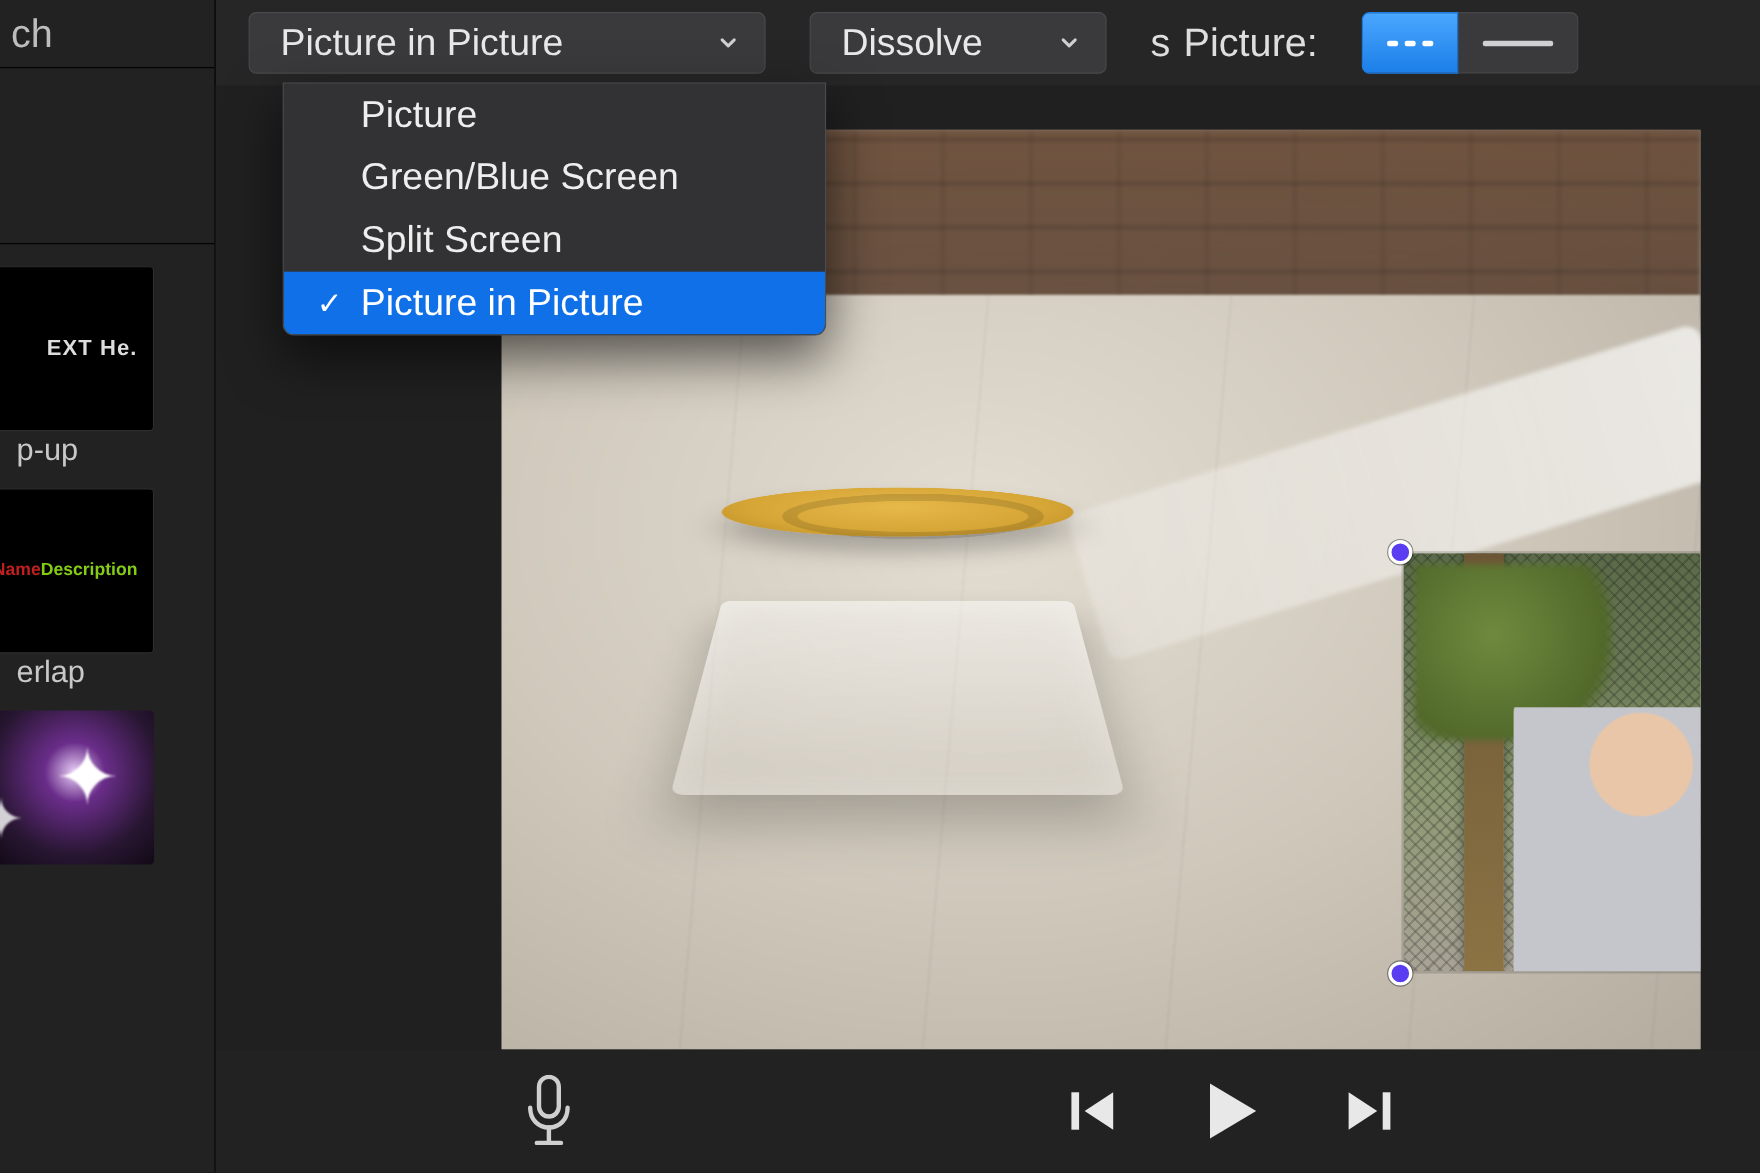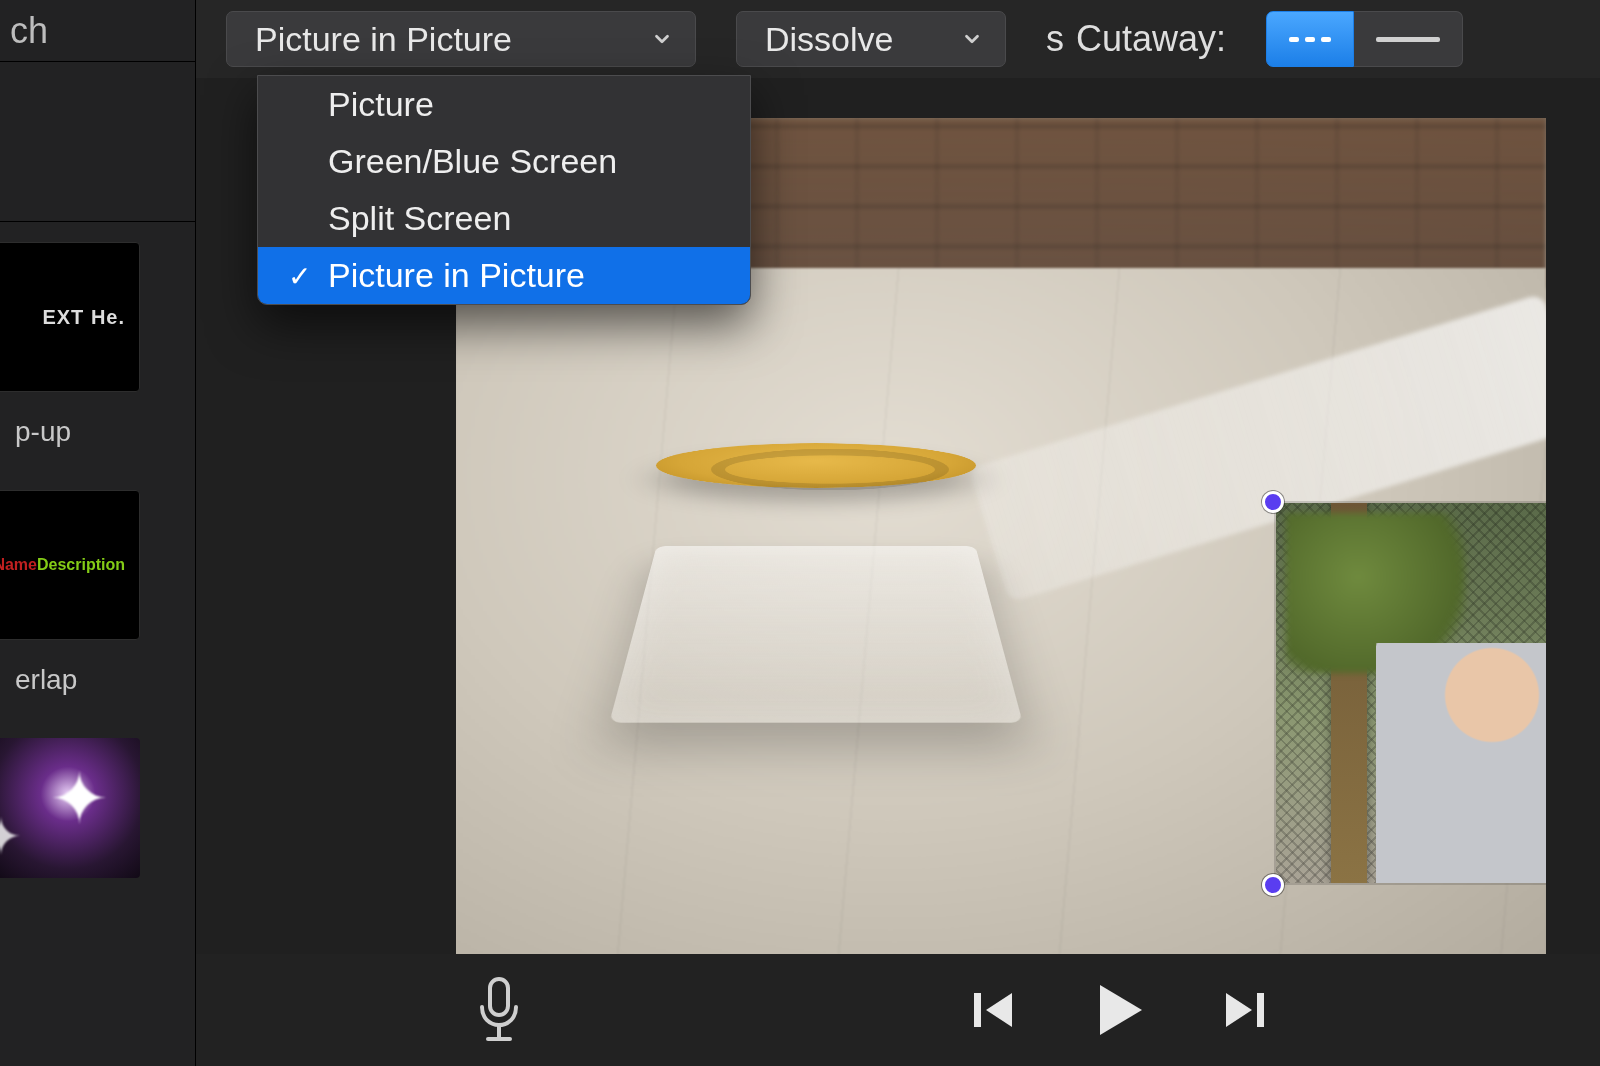--- a/index.html
+++ b/index.html
@@ -40,21 +40,21 @@
   .search-row .partial { overflow: hidden; white-space: nowrap; }
   .sidebar-spacer {
     height: 160px;
     border-bottom: 1px solid #000;
   }
   .title-list {
     flex: 1;
     padding-top: 20px;
     display: flex;
     flex-direction: column;
-    gap: 24px;
+    gap: 1px;
   }
   .title-thumb {
     width: 180px;
     height: 150px;
     background: #000;
     border: 1px solid #2d2d2d;
     border-radius: 4px;
     margin-left: -40px;
     display: flex;
     align-items: center;
@@ -405,21 +405,21 @@
         <span class="chev">
           <svg viewBox="0 0 24 24">
               <path d="M6 9l6 6 6-6" fill="none" stroke="#cfcfcf" stroke-width="3" stroke-linecap="round" stroke-linejoin="round"></path>
             </svg>
         </span>
       </div>
 
 
       <div class="unit-label">
         <span>s</span>
-        <span>Cutaway:</span>
+        <span>Picture:</span>
       </div>
 
       <div class="seg">
         <div class="seg-btn active">
           <span class="dashes">
             <span class="dash"></span>
               <span class="dash"></span>
               <span class="dash"></span>
           </span>
         </div>

